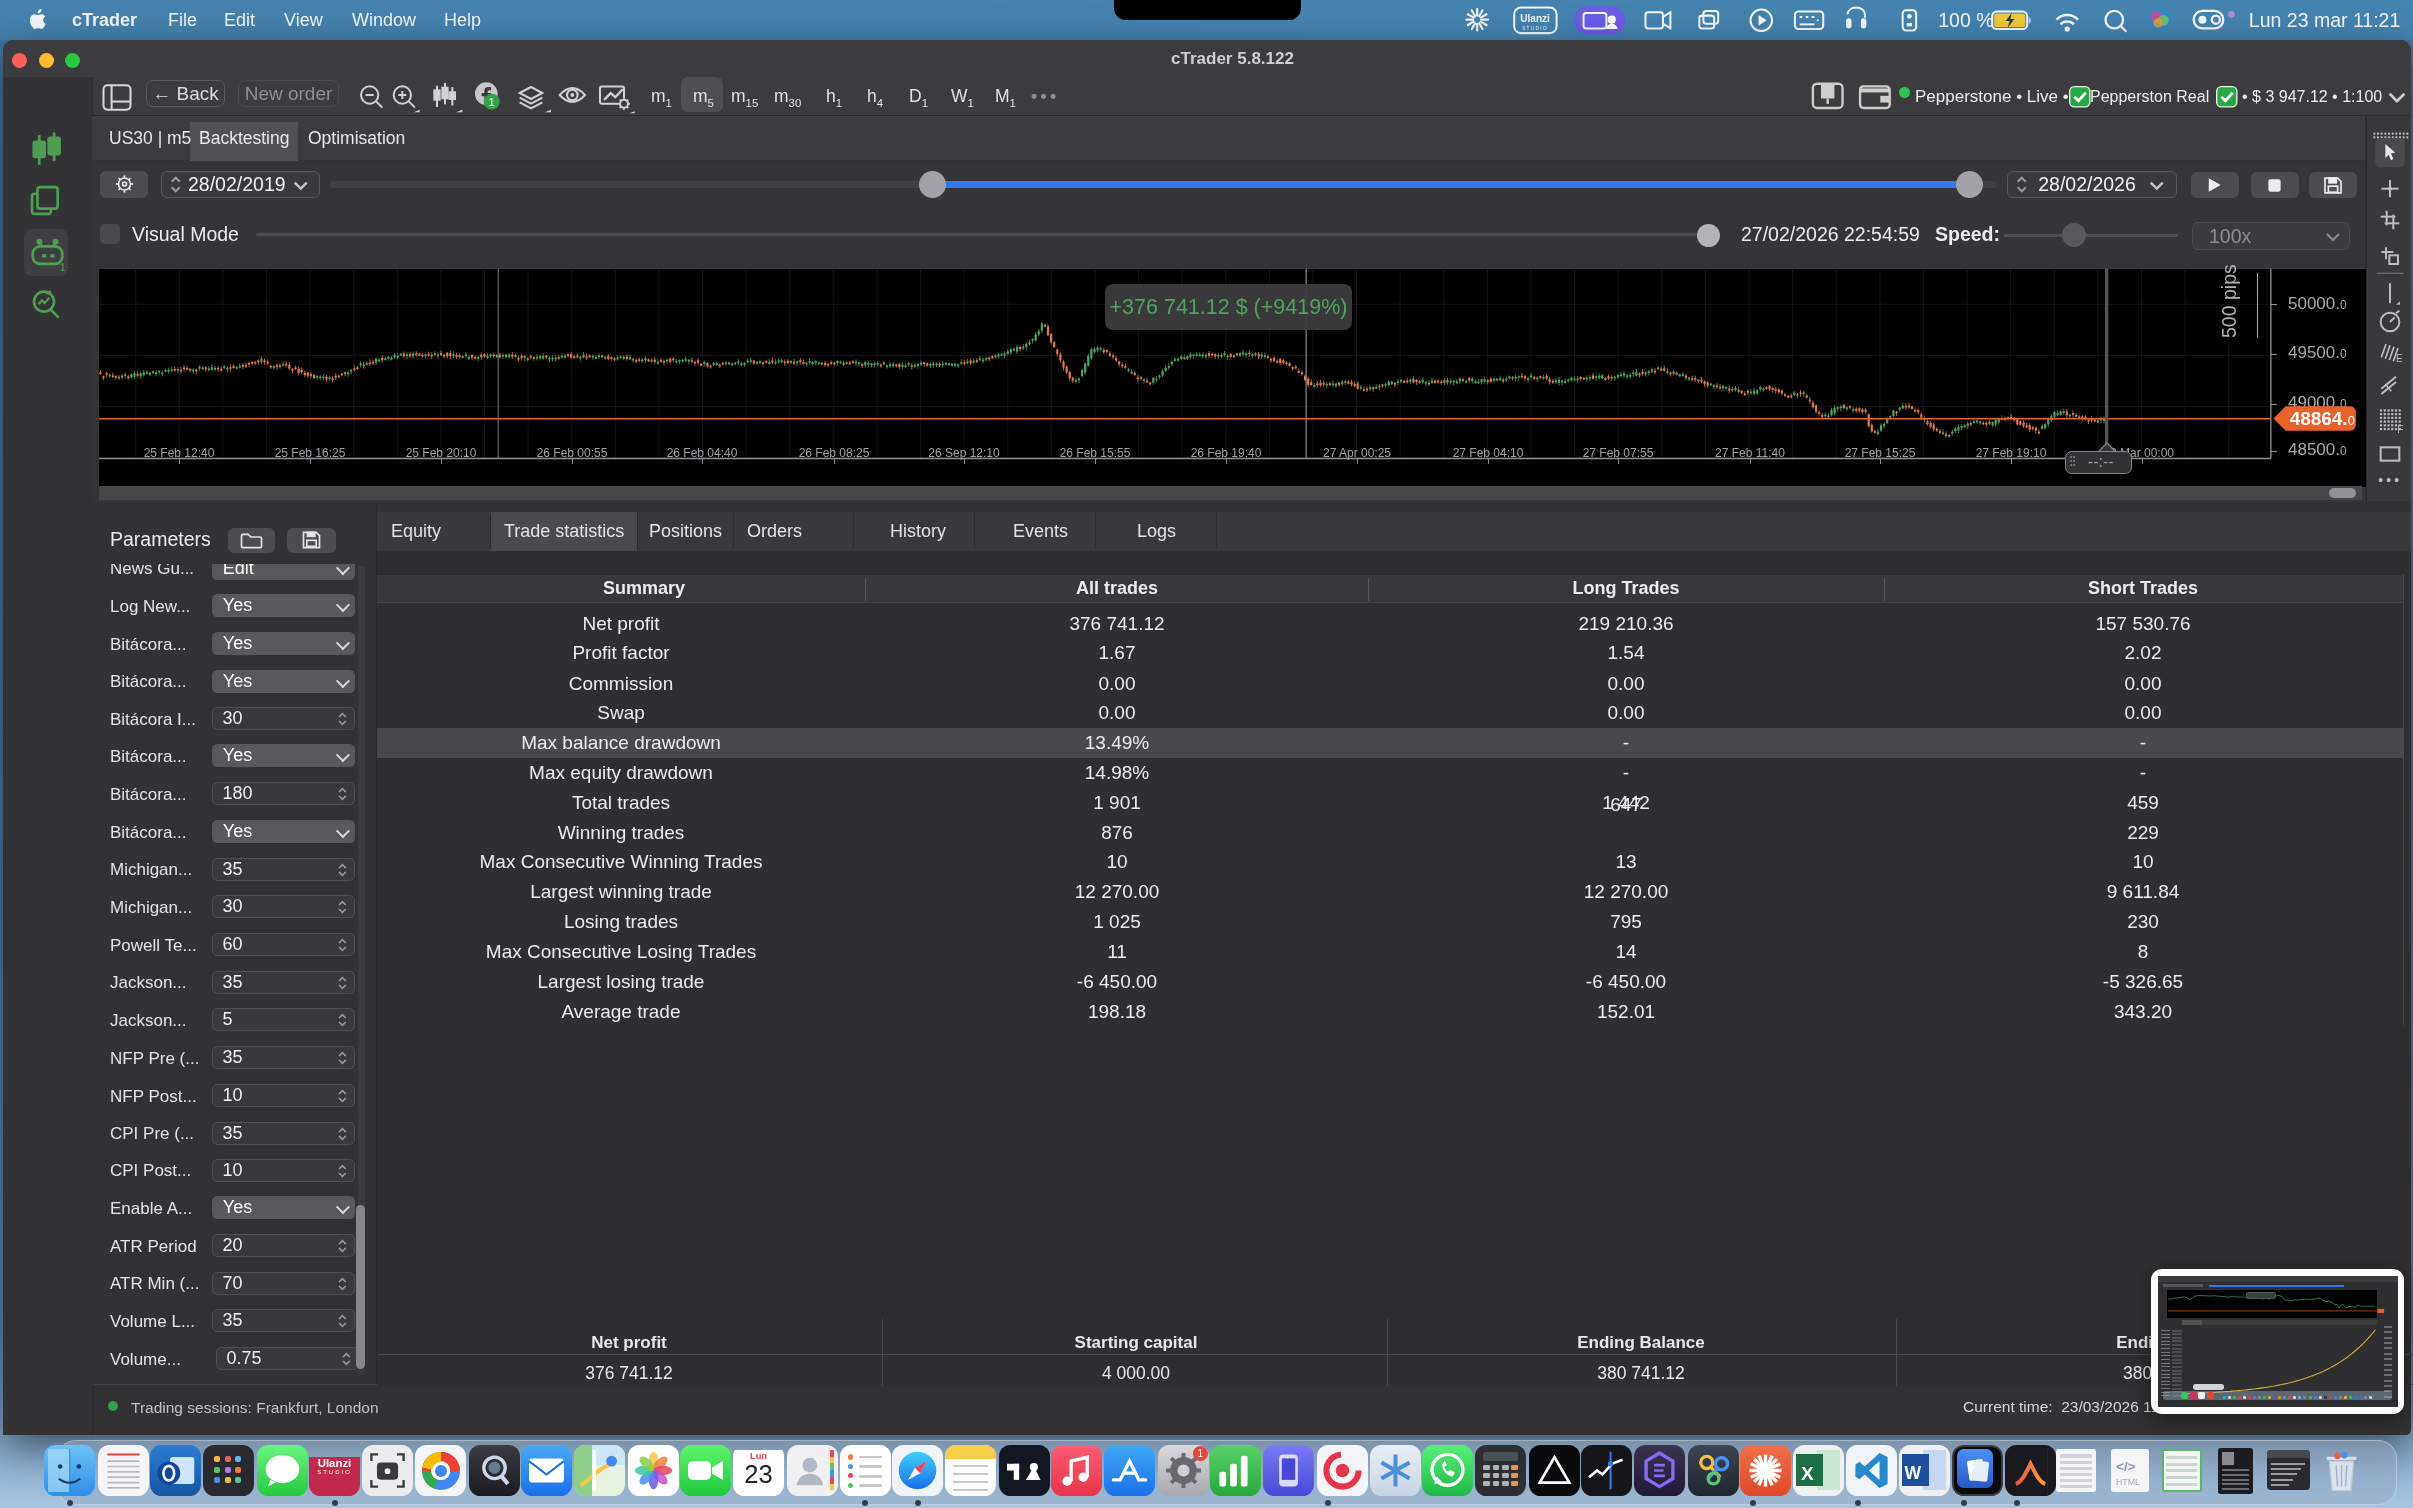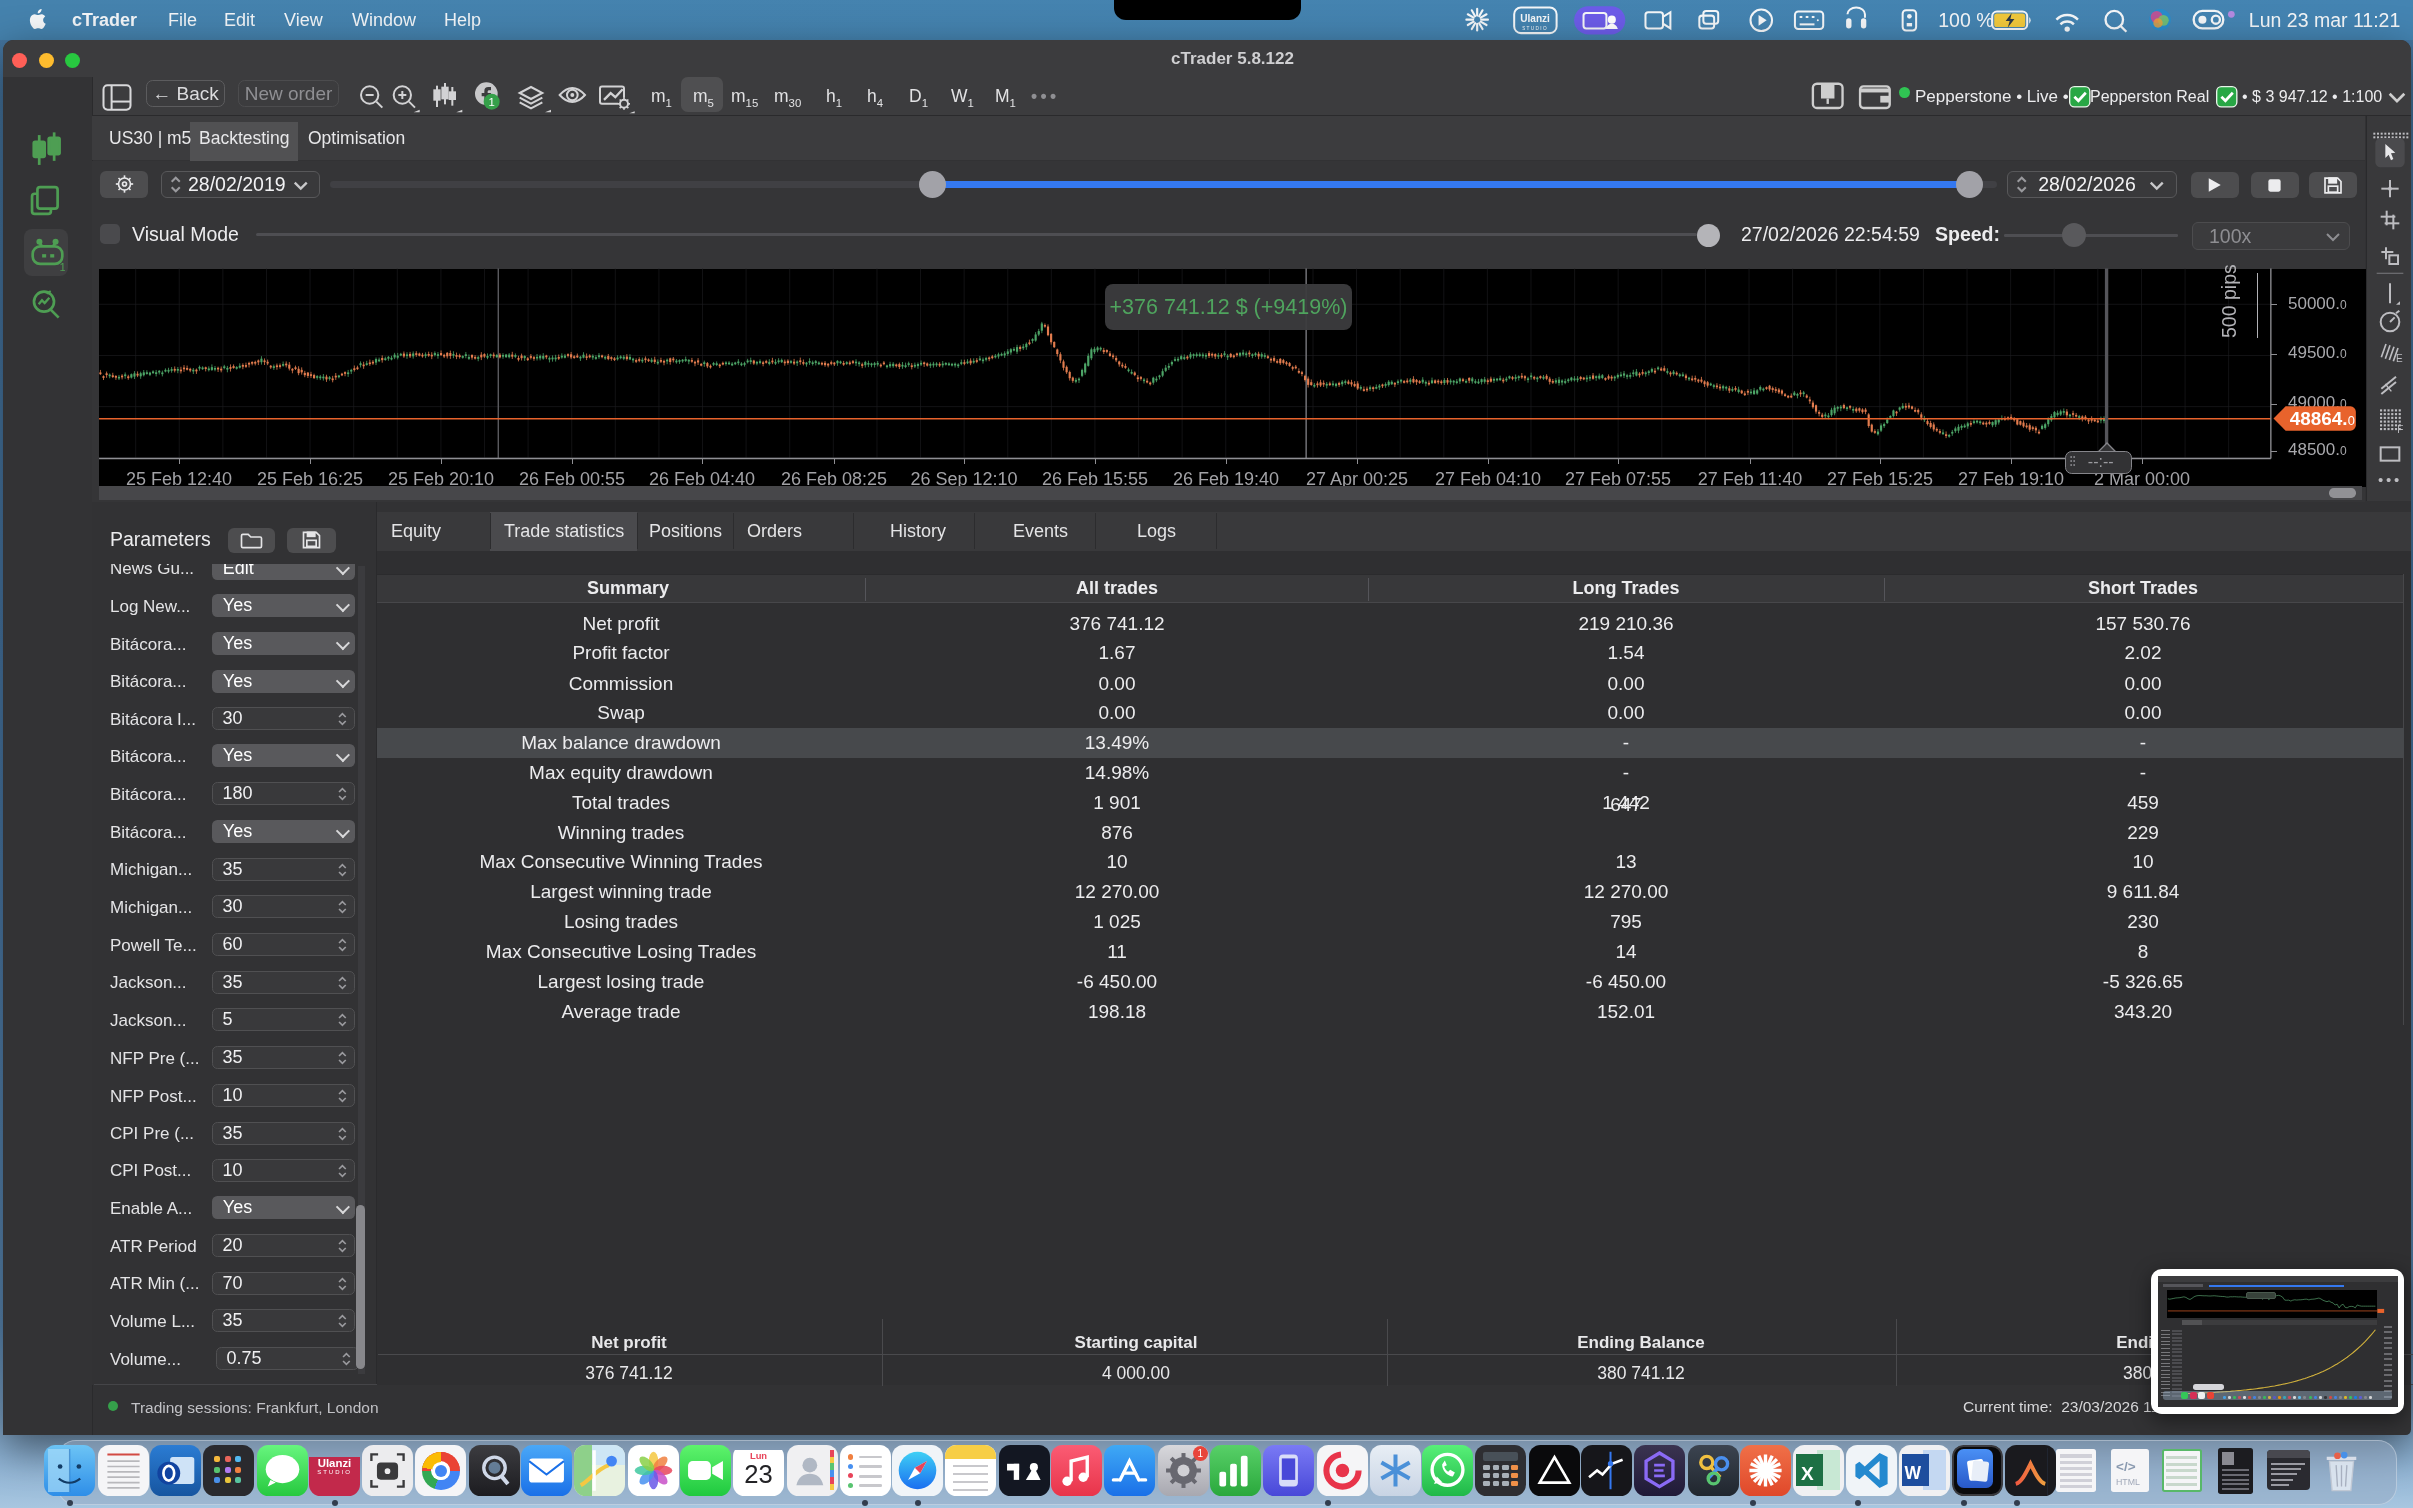--- a/index.html
+++ b/index.html
@@ -13,21 +13,21 @@
 .toolbar{position:absolute;left:2.7px;top:77px;width:2408px;height:39px;background:#3c3c3e;border-bottom:1.3px solid #2a2a2c;}
 .tbtn{position:absolute;border:1.3px solid #5c5c5e;border-radius:6.7px;color:#dcdcde;font-size:19px;text-align:center;}
 .tf{position:absolute;top:77px;height:39px;line-height:39px;color:#e2e2e4;font-size:17.5px;}
 .tf sub{font-size:11.4px;}
 .tabs1{position:absolute;left:92px;top:116px;width:2273px;height:44px;background:#3c3c3e;}
 .sel1{position:absolute;left:190px;top:122px;width:108px;height:39px;background:#515153;}
 .t1{position:absolute;top:116px;height:44px;line-height:44px;font-size:17.5px;color:#e8e8ea;}
 .ctrl{position:absolute;left:92px;top:161px;width:2273px;height:108px;background:#353537;}
 .chartwrap{position:absolute;left:92px;top:269px;width:2273px;height:233px;background:#353537;}
 .plot{position:absolute;left:99px;top:269px;width:2267px;height:218px;background:#000;}
-.tlab{position:absolute;top:469px;transform:translateX(-50%);font-size:18px;color:#a2a2a6;white-space:nowrap;}
+.tlab{position:absolute;top:446px;transform:translateX(-50%);font-size:12px;color:#a2a2a6;white-space:nowrap;}
 .plab{position:absolute;left:2288px;font-size:17px;color:#a8a8ac;}
 .psub{font-size:12px;}
 .rsb{position:absolute;left:2366px;top:116px;width:45px;height:385px;background:#39393b;border-left:1.3px solid #2a2a2c;}
 .params{position:absolute;left:92px;top:502px;width:285px;height:883px;background:#323234;border-right:1.3px solid #2a2a2c;}
 .prow-label{position:absolute;left:110px;width:100px;font-size:17px;color:#e4e4e6;white-space:nowrap;overflow:hidden;}
 .dd{position:absolute;left:212px;width:143px;height:23px;background:#59595c;border-radius:5.4px;color:#fff;font-size:18px;line-height:23px;padding-left:10.8px;}
 .dd:after{content:'';position:absolute;right:9.4px;top:8px;width:8px;height:8px;border-right:2px solid #d8d8da;border-bottom:2px solid #d8d8da;transform:rotate(45deg) translateY(-2.7px);}
 .sp{position:absolute;left:212px;width:143px;height:23px;background:#39393b;border:1.3px solid #505052;border-radius:5.4px;color:#f0f0f2;font-size:18px;line-height:20px;padding-left:9.4px;}
 .tabs2{position:absolute;left:377px;top:512px;width:2034px;height:39px;background:#39393b;}
 .t2{position:absolute;top:512px;height:39px;line-height:39px;font-size:18px;color:#e4e4e6;white-space:nowrap;}
@@ -2044,21 +2044,21 @@
 <div class="v2" style="left:1216px"></div>
 <div class="t2" style="left:391px">Equity</div>
 <div class="t2" style="left:504px">Trade statistics</div>
 <div class="t2" style="left:649px">Positions</div>
 <div class="t2" style="left:747px">Orders</div>
 <div class="t2" style="left:890px">History</div>
 <div class="t2" style="left:1013px">Events</div>
 <div class="t2" style="left:1137px">Logs</div>
 <div class="stats"></div>
 <div class="thead"></div>
-<div class="hcell" style="left:628px">Summary</div>
+<div class="hcell" style="left:644px">Summary</div>
 <div class="hcell" style="left:1117px">All trades</div>
 <div class="hcell" style="left:1626px">Long Trades</div>
 <div class="hcell" style="left:2143px">Short Trades</div>
 <div class="abs" style="left:865px;top:578px;width:1.3px;height:23px;background:#55555a"></div>
 <div class="abs" style="left:1368px;top:578px;width:1.3px;height:23px;background:#55555a"></div>
 <div class="abs" style="left:1884px;top:578px;width:1.3px;height:23px;background:#55555a"></div>
 <div class="abs" style="left:2403px;top:574px;width:1.3px;height:451px;background:#47474a"></div>
 <div class="tcell" style="left:621px;top:609px">Net profit</div>
 <div class="tcell" style="left:1117px;top:609px">376 741.12</div>
 <div class="tcell" style="left:1626px;top:609px">219 210.36</div>

